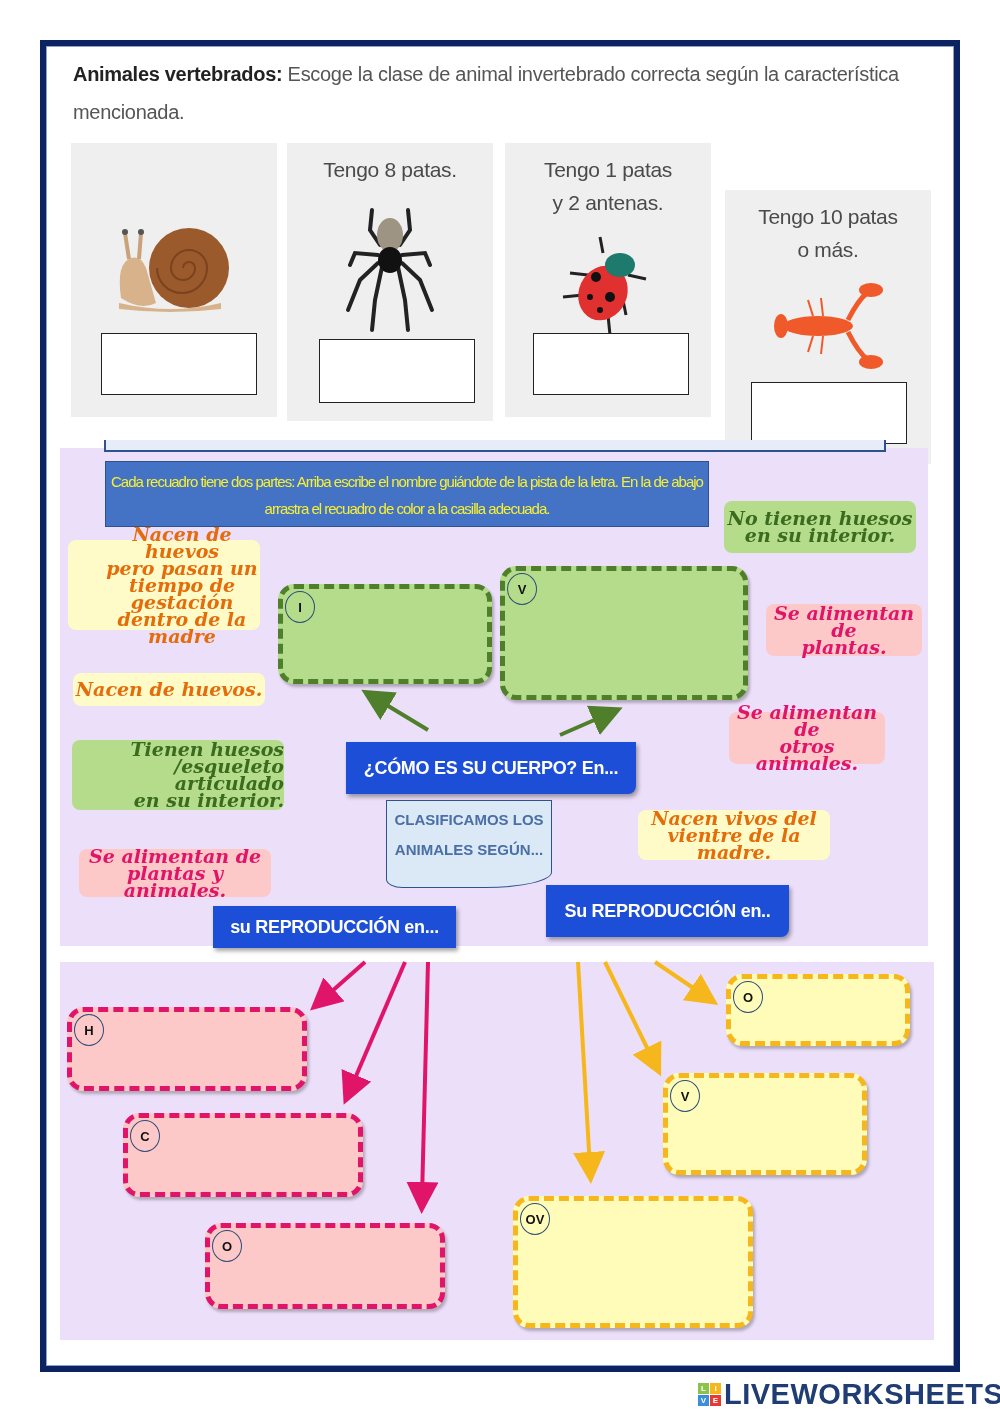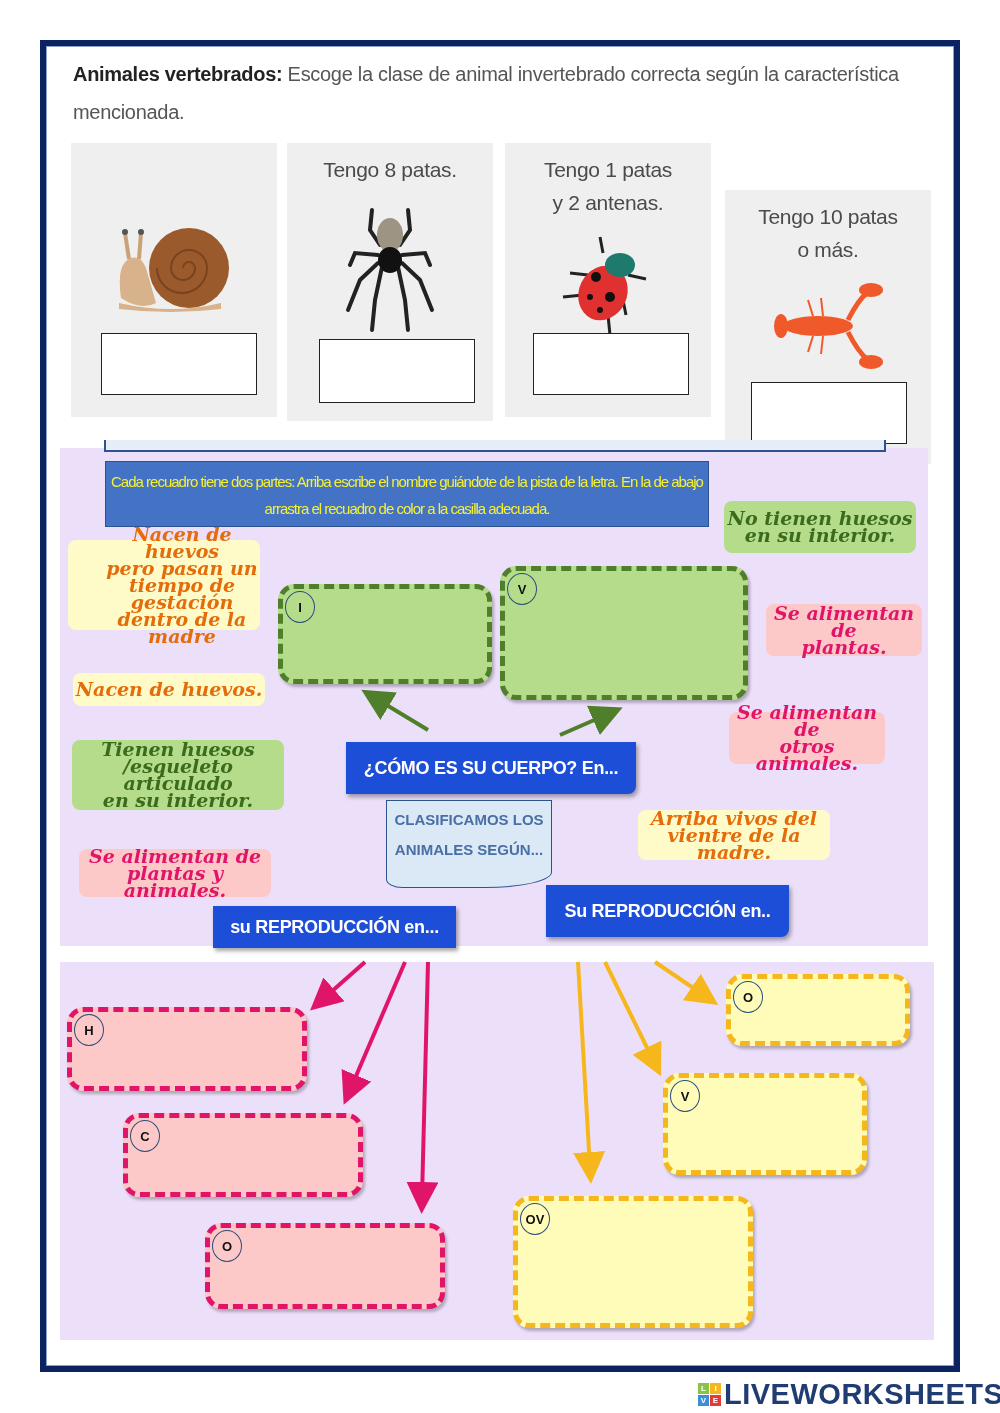--- a/index.html
+++ b/index.html
@@ -151,24 +151,24 @@
 en su interior.</div>
 <div class="note yellow" style="left:68px;top:540px;width:192px;height:90px;padding-left:36px;">Nacen de huevos
 pero pasan un
 tiempo de gestación
 dentro de la madre</div>
 <div class="note pink" style="left:766px;top:604px;width:156px;height:52px;">Se alimentan de
 plantas.</div>
 <div class="note yellow" style="left:73px;top:673px;width:192px;height:33px;">Nacen de huevos.</div>
 <div class="note pink" style="left:729px;top:712px;width:156px;height:52px;">Se alimentan de
 otros animales.</div>
-<div class="note green" style="left:72px;top:740px;width:212px;height:70px;">Tienen huesos
+<div class="note green" style="left:72px;top:740px;width:212px;height:70px;text-align:right;">Tienen huesos
 /esqueleto articulado
 en su interior.</div>
-<div class="note yellow" style="left:638px;top:810px;width:192px;height:50px;">Arriba vivos del
+<div class="note yellow" style="left:638px;top:810px;width:192px;height:50px;">Nacen vivos del
 vientre de la madre.</div>
 <div class="note pink" style="left:79px;top:849px;width:192px;height:48px;">Se alimentan de
 plantas  y animales.</div>
 
 <div class="drop g" style="left:278px;top:584px;width:214px;height:100px;">
   <div class="badge">I</div>
 </div>
 <div class="drop g" style="left:500px;top:566px;width:248px;height:134px;">
   <div class="badge">V</div>
 </div>

